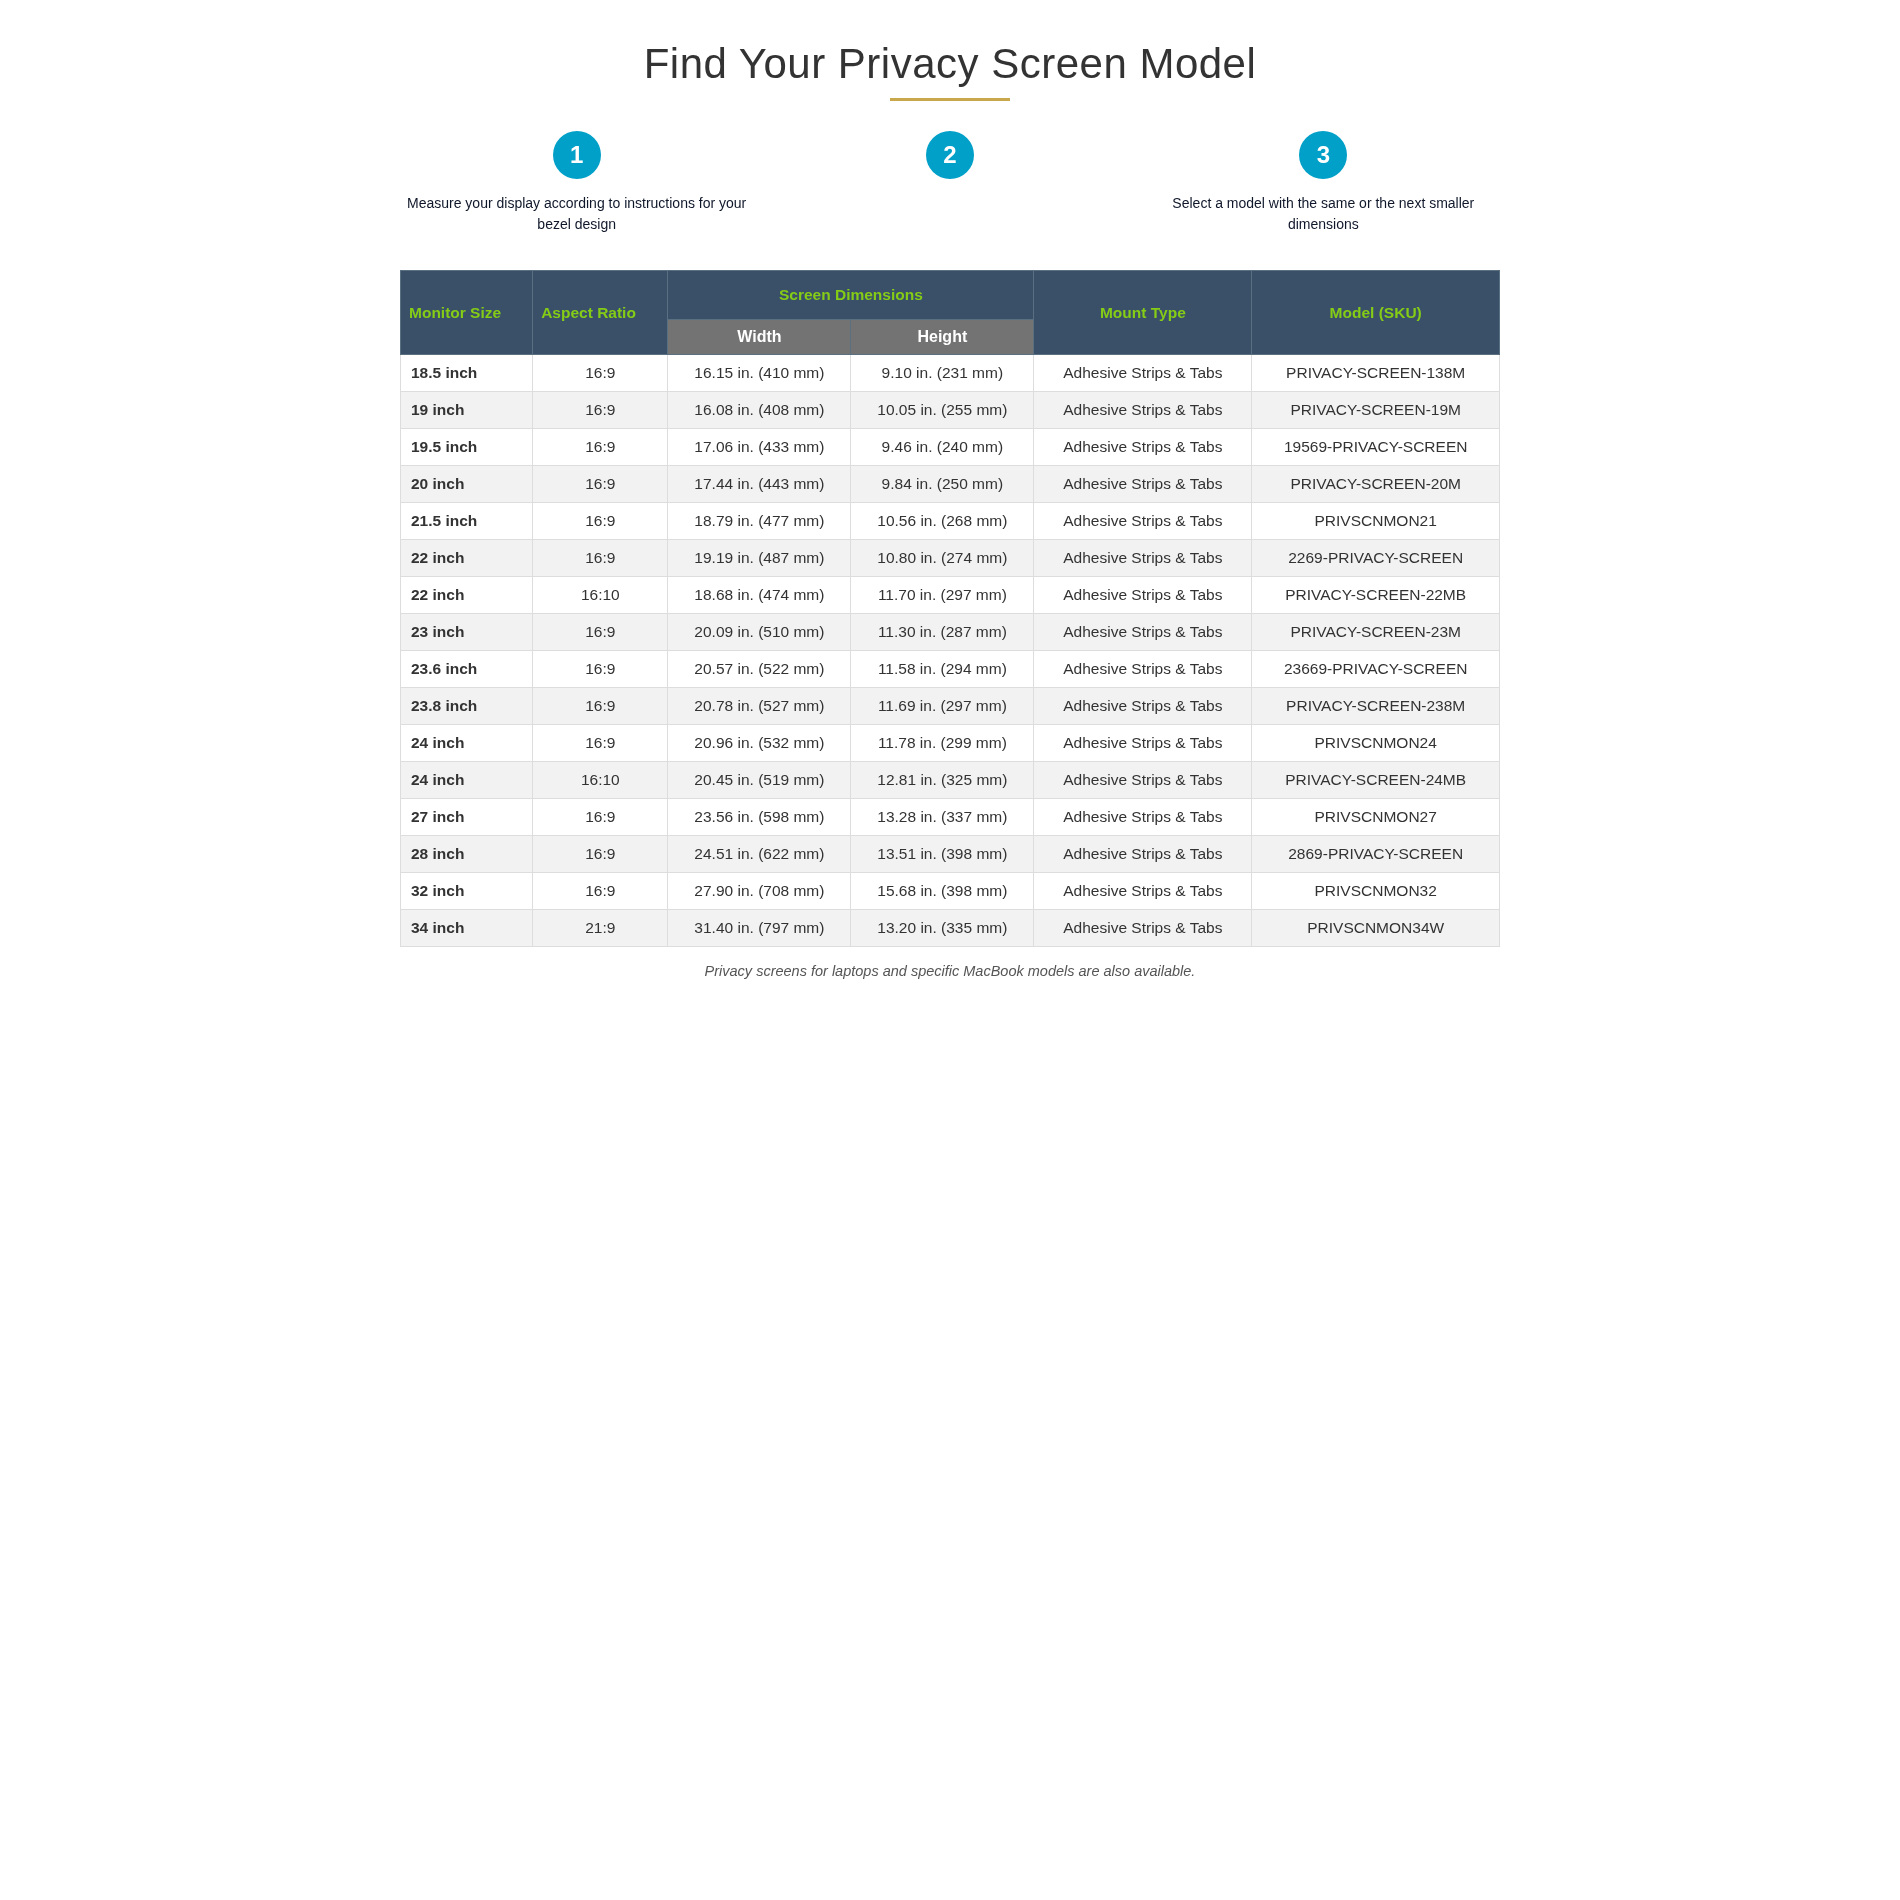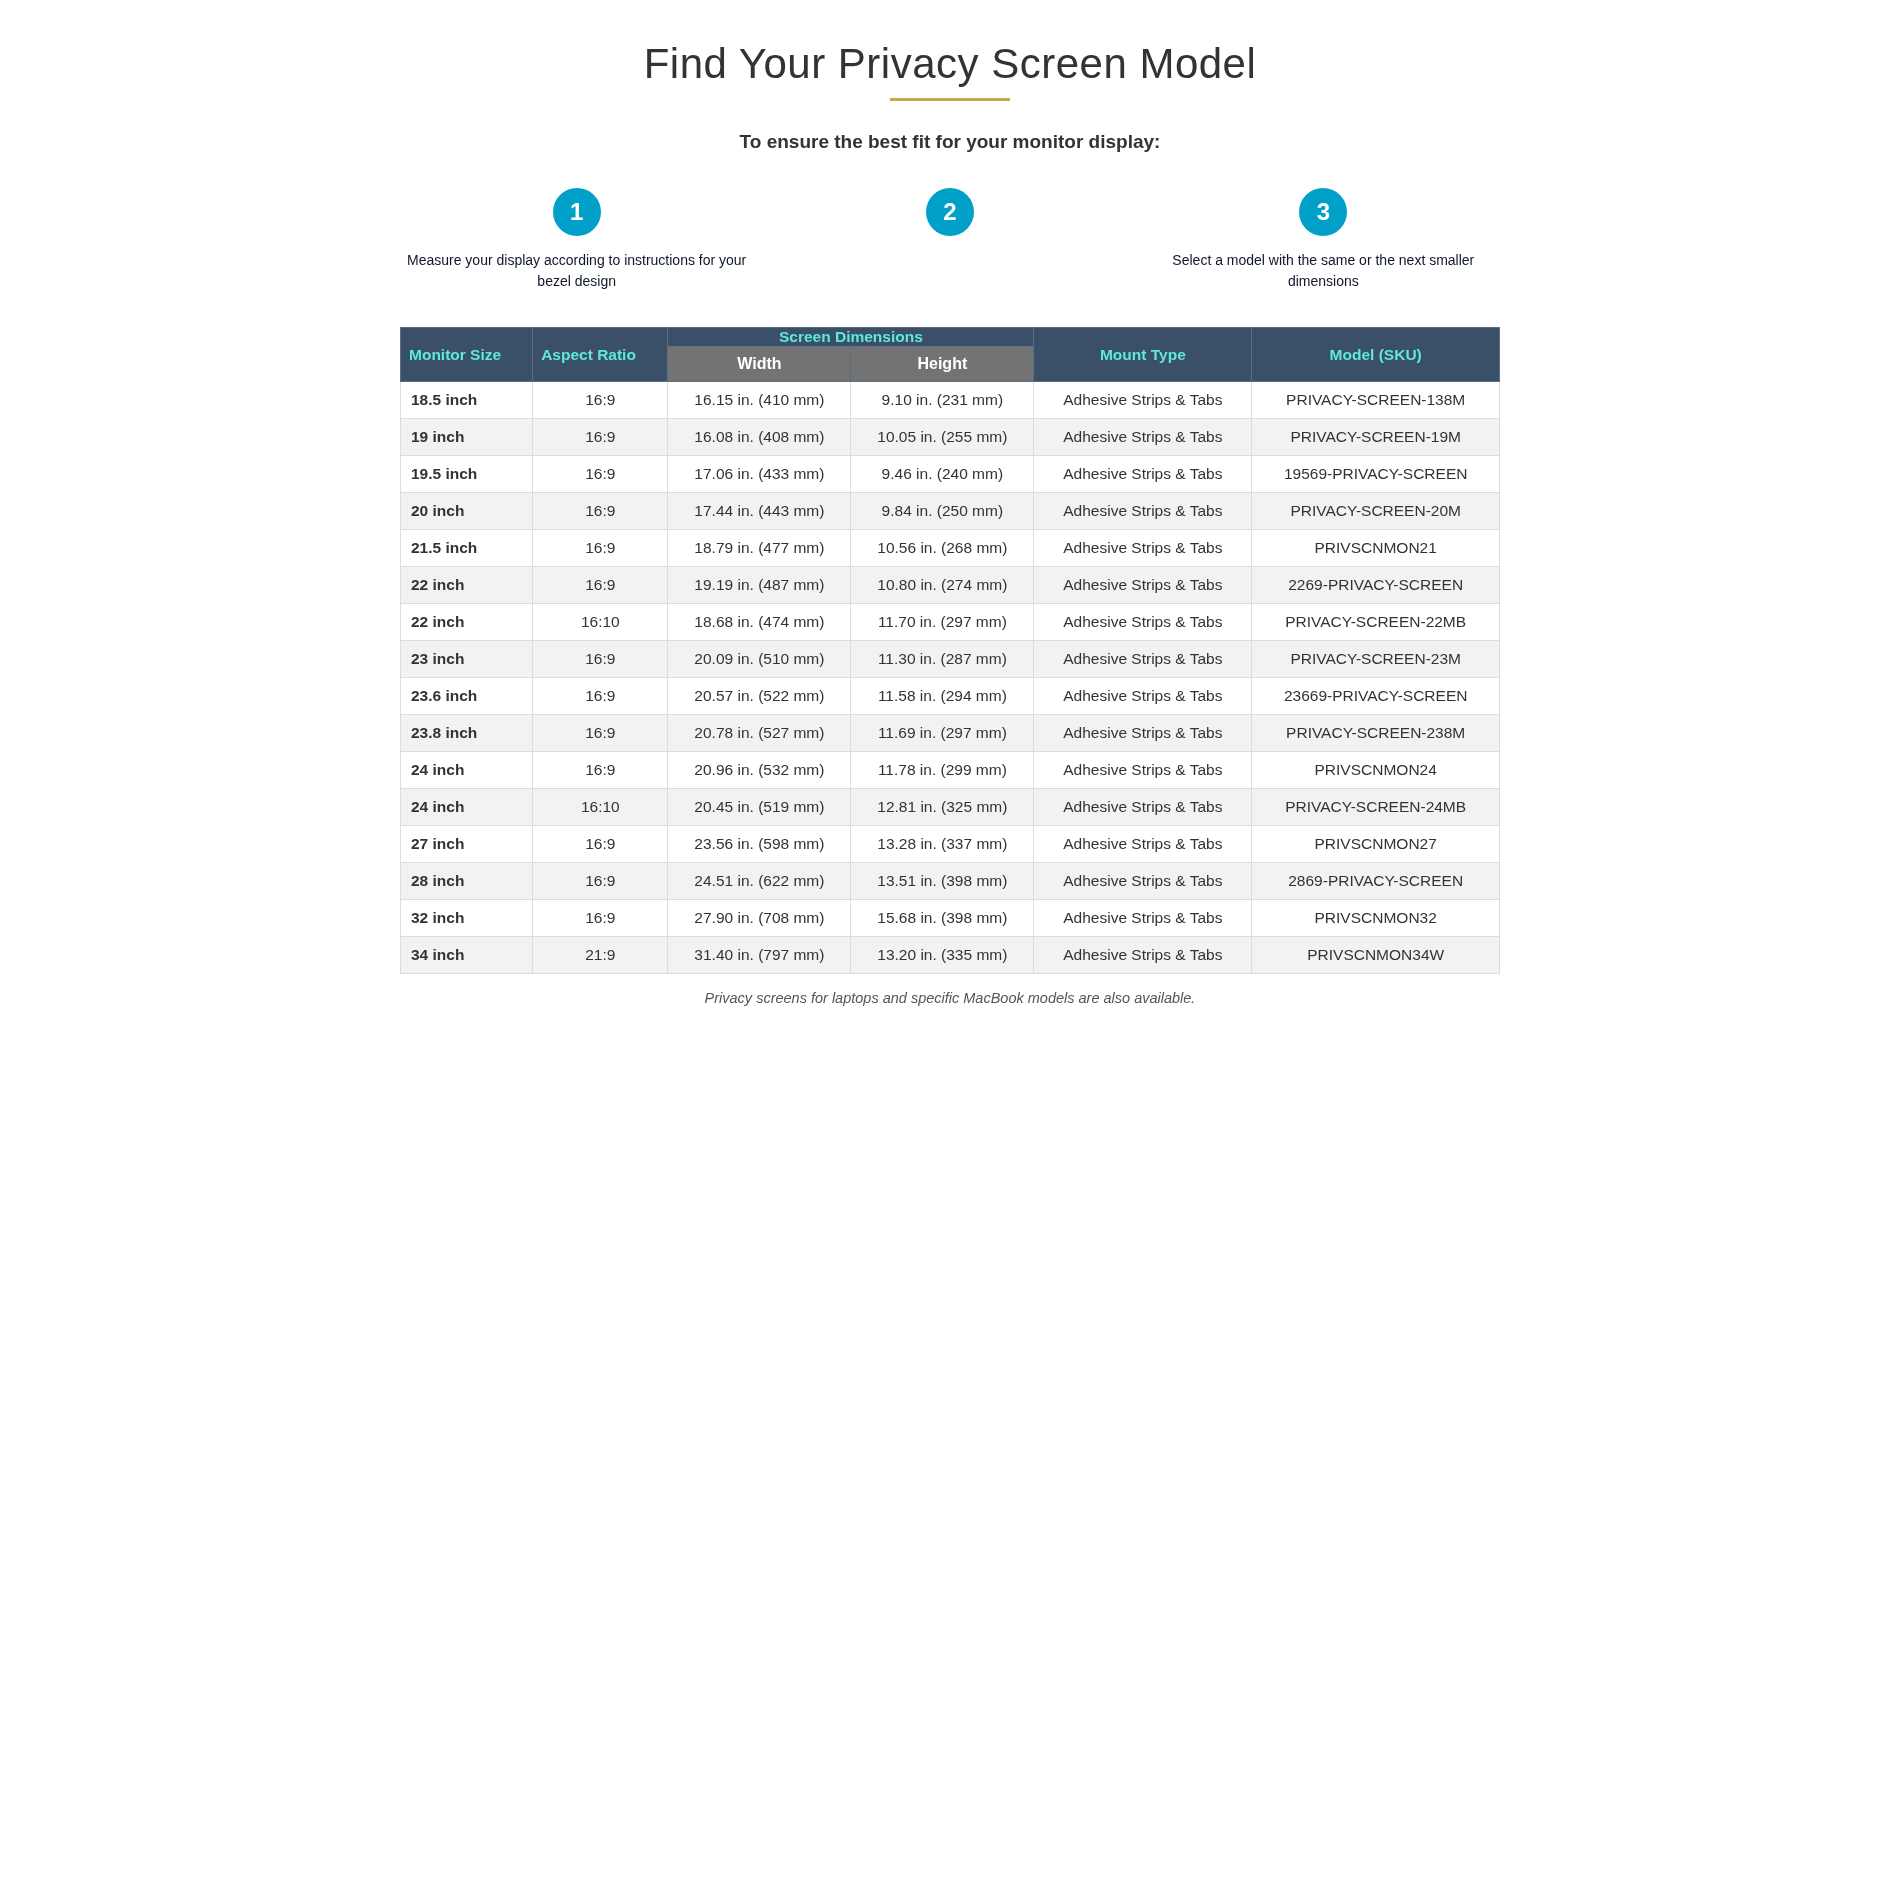--- a/index.html
+++ b/index.html
@@ -70,24 +70,24 @@
       line-height: 1.5;
     }
     
     table {
       width: 100%;
       border-collapse: collapse;
       font-size: 15.5px;
     }
     thead tr.header-top th {
       background: #3a5068;
-      color: #5eead4;
-      font-weight: 700;
-      text-align: center;
-      padding: 0 8px;
+      color: #84cc16;
+      font-weight: 700;
+      text-align: center;
+      padding: 15px 8px;
       border: 1px solid #5a7080;
     }
     thead tr.header-top th.left-align {
       text-align: left;
     }
     thead tr.header-sub th {
       background: #737373;
       color: #fff;
       font-weight: 700;
       text-align: center;
@@ -121,21 +121,20 @@
     .screen-dims-header {
       text-align: center;
     }
   </style>
 </head>
 <body>
 
 <div class="container">
   <h1 class="main-title">Find Your Privacy Screen Model</h1>
   <div class="gold-divider"></div>
-  <p class="subtitle">To ensure the best fit for your monitor display:</p>
 
   <div class="steps-row">
     <div class="step">
       <div class="step-circle">1</div>
       <p class="step-text">Measure your display according to instructions for your bezel design</p>
     </div>
     <div class="step">
       <div class="step-circle">2</div>
     </div>
     <div class="step">

